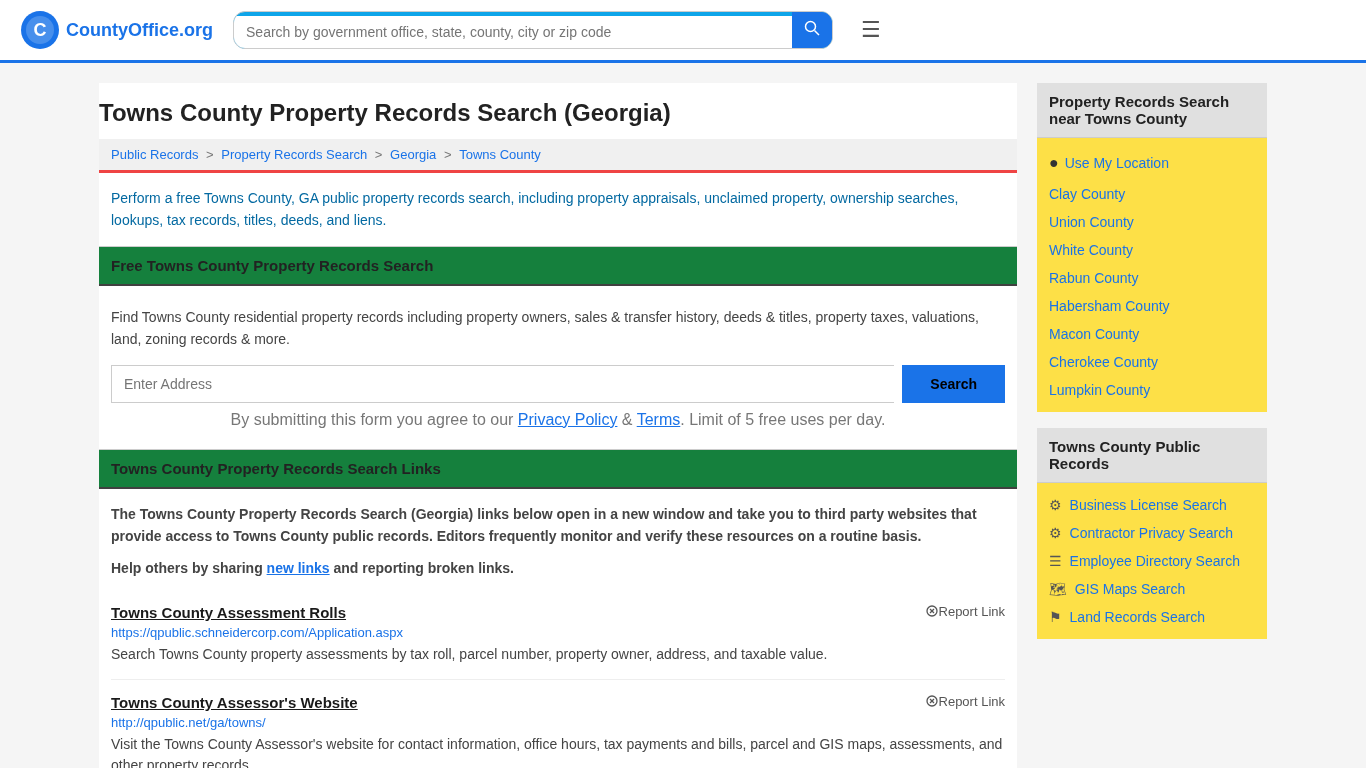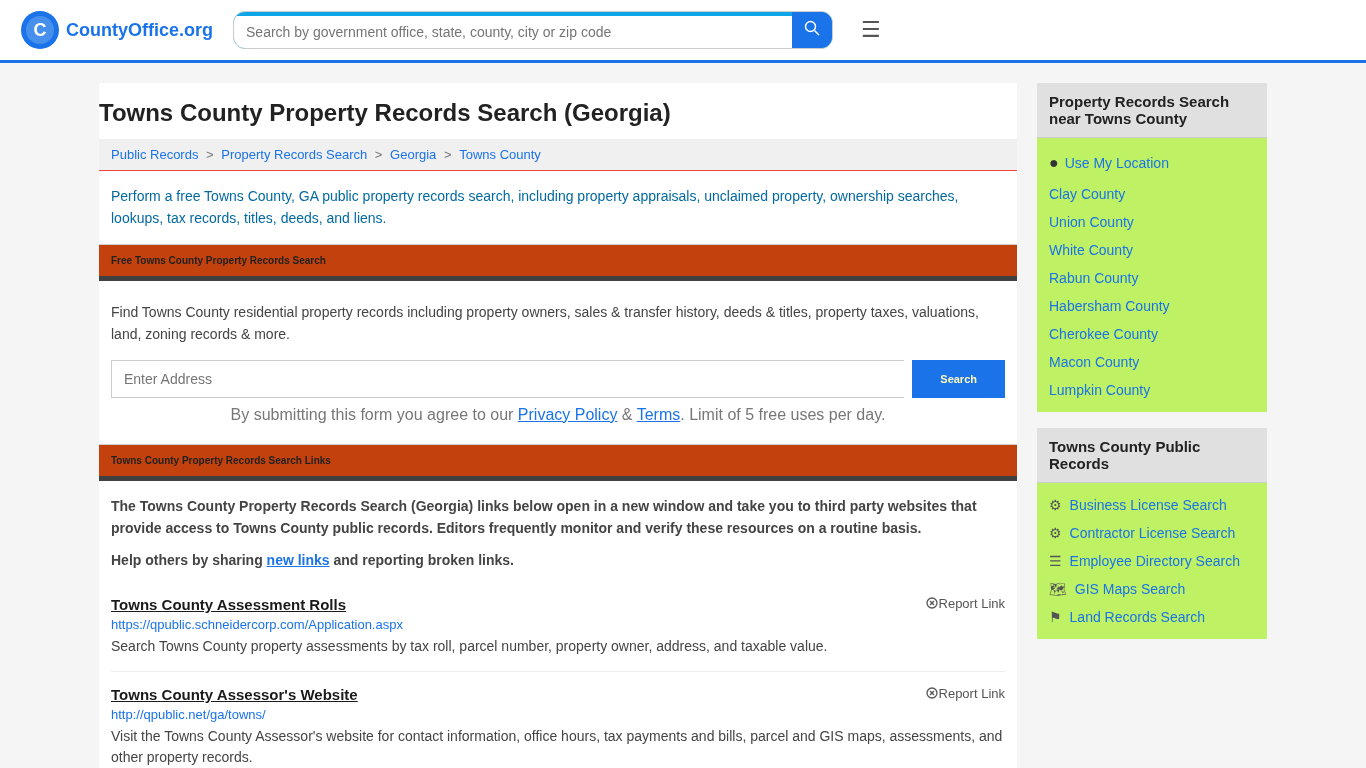--- a/index.html
+++ b/index.html
@@ -82,40 +82,40 @@
       font-size: 24px;
       font-weight: bold;
       color: #222;
       padding: 16px 0 12px 0;
     }
     #breadcrumb {
       background: #f0f0f0;
       padding: 8px 12px;
       font-size: 13px;
       color: #555;
-      border-bottom: 1px solid #ef4444;
+      border-bottom: 3px solid #ef4444;
     }
     #breadcrumb a { color: #1a73e8; text-decoration: none; }
     #breadcrumb span { color: #777; margin: 0 4px; }
 
     #description {
       padding: 14px 12px;
       font-size: 14px;
       color: #0369a1;
       line-height: 1.6;
     }
 
     .section-header {
-      background: #c2410c;
+      background: #15803d;
       padding: 10px 12px;
-      font-size: 10px;
+      font-size: 15px;
       font-weight: bold;
       color: #222;
       border-top: 1px solid #ccc;
-      border-bottom: 5px solid #404040;
+      border-bottom: 2px solid #404040;
     }
 
     #search-section {
       padding: 20px 12px;
     }
     #search-section p {
       font-size: 14px;
       color: #444;
       line-height: 1.6;
       margin-bottom: 14px;
@@ -129,24 +129,24 @@
       flex: 1;
       padding: 10px 12px;
       border: 1px solid #ccc;
       border-right: none;
       font-size: 14px;
       color: #888;
       outline: none;
     }
     #search-button {
       background: #1a73e8;
-      color: #fef9c3;
+      color: #000000;
       border: none;
       padding: 10px 28px;
-      font-size: 11px;
+      font-size: 14px;
       font-weight: bold;
       cursor: pointer;
     }
     #form-disclaimer {
       font-size: 16px;
       color: #777;
       text-align: center;
     }
     #form-disclaimer a { color: #1a73e8; text-decoration: underline; }
 
@@ -201,21 +201,21 @@
       color: #444;
       line-height: 1.5;
     }
 
     
     #sidebar {
       width: 230px;
       flex-shrink: 0;
     }
     .sidebar-box {
-      background: #bef264;
+      background: #fde047;
       margin-bottom: 16px;
     }
     .sidebar-box-header {
       background: #e0e0e0;
       padding: 10px 12px;
       font-size: 15px;
       font-weight: bold;
       color: #222;
       border-bottom: 1px solid #ccc;
     }
@@ -364,36 +364,36 @@
       <div class="sidebar-box-content">
         <div class="sidebar-use-location">
           <span class="loc-icon">●</span>
           <span>Use My Location</span>
         </div>
         <div class="sidebar-item"><a href="#">Clay County</a></div>
         <div class="sidebar-item"><a href="#">Union County</a></div>
         <div class="sidebar-item"><a href="#">White County</a></div>
         <div class="sidebar-item"><a href="#">Rabun County</a></div>
         <div class="sidebar-item"><a href="#">Habersham County</a></div>
+        <div class="sidebar-item"><a href="#">Macon County</a></div>
         <div class="sidebar-item"><a href="#">Cherokee County</a></div>
-        <div class="sidebar-item"><a href="#">Macon County</a></div>
         <div class="sidebar-item"><a href="#">Lumpkin County</a></div>
       </div>
     </div>
 
     <div class="sidebar-box sidebar-public-records">
       <div class="sidebar-box-header">Towns County Public Records</div>
       <div class="sidebar-box-content">
         <div class="sidebar-item">
           <span class="sidebar-item-icon">⚙</span>
           <a href="#">Business License Search</a>
         </div>
         <div class="sidebar-item">
           <span class="sidebar-item-icon">⚙</span>
-          <a href="#">Contractor License Search</a>
+          <a href="#">Contractor Privacy Search</a>
         </div>
         <div class="sidebar-item">
           <span class="sidebar-item-icon">☰</span>
           <a href="#">Employee Directory Search</a>
         </div>
         <div class="sidebar-item">
           <span class="sidebar-item-icon">🗺</span>
           <a href="#">GIS Maps Search</a>
         </div>
         <div class="sidebar-item">

